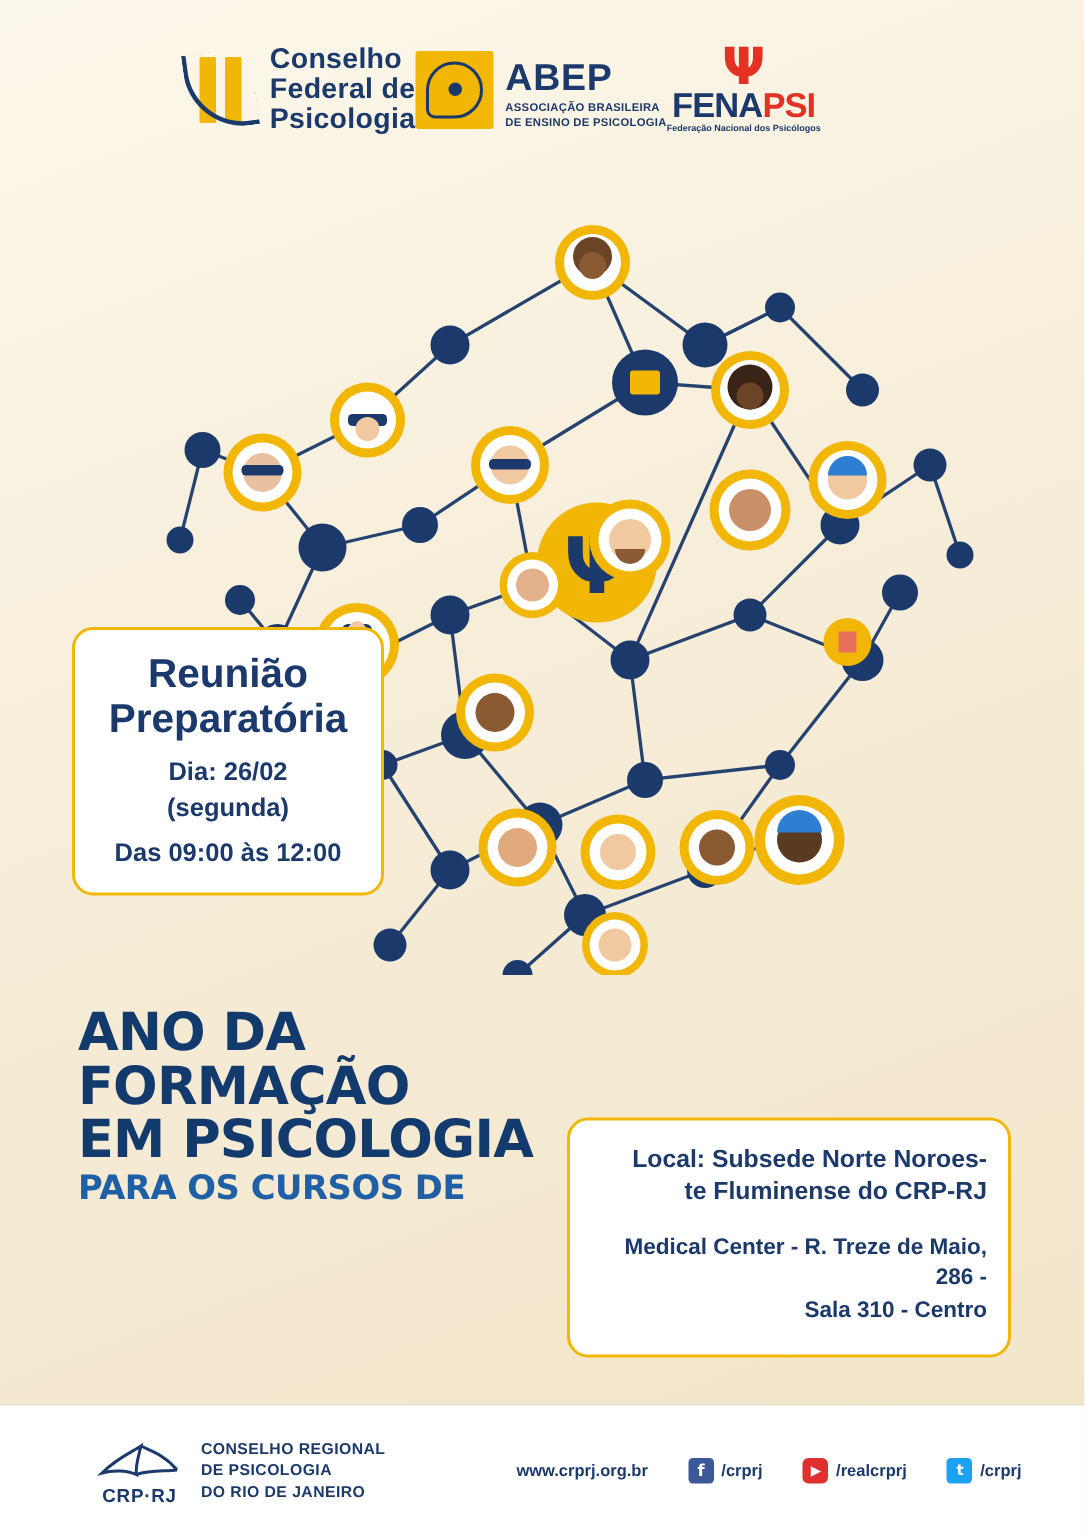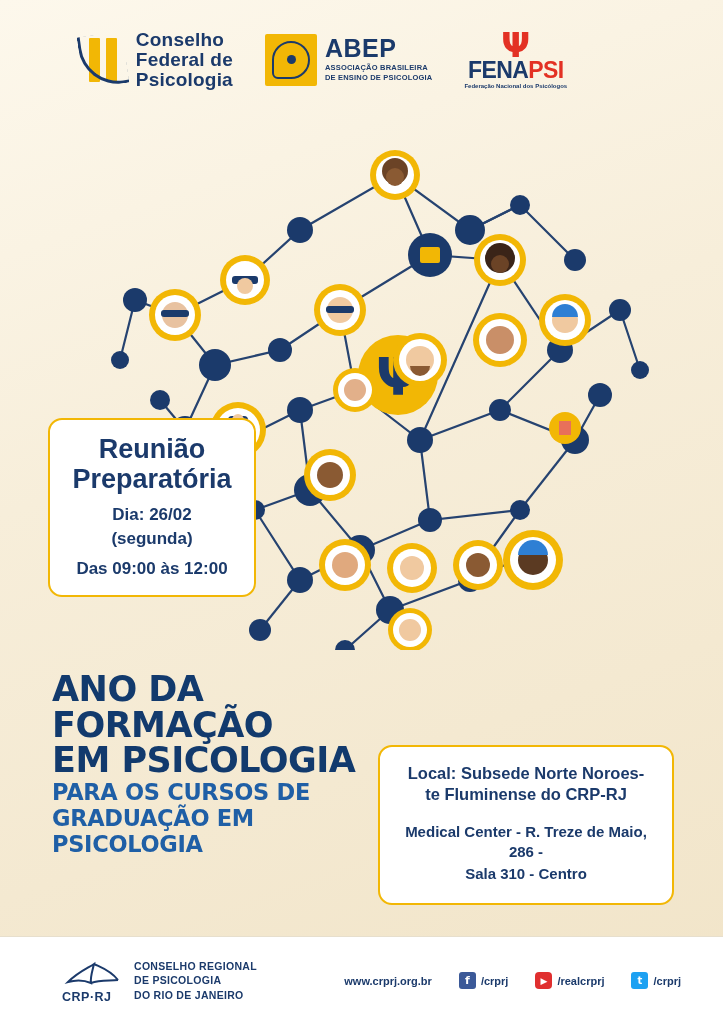--- a/index.html
+++ b/index.html
@@ -11,43 +11,42 @@
   }
   .poster {
     position: relative;
     width: 723px; height: 1024px;
     background: linear-gradient(160deg, #fdf8ec 0%, #f7eeda 40%, #f1e4c8 100%);
     overflow: hidden;
   }
 
   
   .header {
-    position: absolute; top: 30px; left: 4px; width: 639px;
+    position: absolute; top: 30px; left: 16px; width: 639px;
     display: flex; align-items: center; justify-content: center;
-    gap: 32px;
   }
   .logo-cfp { display: flex; align-items: center; gap: 10px; }
   .cfp-mark { position: relative; width: 46px; height: 56px; }
   .cfp-mark .bar {
     position: absolute; top: 6px; width: 11px; height: 44px;
     background: #f2b705; border-radius: 1px;
   }
   .cfp-mark .bar.b1 { left: 9px; }
   .cfp-mark .bar.b2 { left: 26px; }
   .cfp-mark .sweep {
     position: absolute; left: 0; top: 2px; width: 46px; height: 52px;
     border-left: 3px solid #1b3a6b;
     border-bottom: 3px solid #1b3a6b;
     border-radius: 0 0 0 40px;
     transform: rotate(-8deg);
   }
   .cfp-text { line-height: 1.06; color: #1b3a6b; }
   .cfp-text div { font-size: 19px; font-weight: bold; letter-spacing: .2px; }
 
-  .logo-abep { display: flex; align-items: flex-start; gap: 8px; }
+  .logo-abep { display: flex; align-items: flex-end; gap: 8px; }
   .abep-square {
     width: 52px; height: 52px; background: #f2b705;
     display: flex; align-items: center; justify-content: center;
     border-radius: 2px;
   }
   .abep-square .inner {
     width: 38px; height: 38px; border: 2.5px solid #1b3a6b;
     border-radius: 50% 50% 50% 6px;
     position: relative;
   }
@@ -84,21 +83,21 @@
   .box {
     position: absolute; background: #ffffff;
     border: 2.5px solid #f2b705; border-radius: 14px;
     text-align: center; color: #1b3a6b;
   }
   .box-left { left: 48px; top: 418px; width: 208px; padding: 14px 0 16px; }
   .box-left .t1 { font-size: 27px; font-weight: bold; line-height: 1.12; }
   .box-left .t2 { font-size: 17px; font-weight: bold; margin-top: 10px; line-height: 1.25; }
   .box-left .t3 { font-size: 17px; font-weight: bold; margin-top: 10px; }
 
-  .box-right { left: 378px; top: 745px; width: 296px; padding: 16px 14px 18px; }
+  .box-right { left: 378px; top: 745px; width: 296px; padding: 16px 14px 18px; text-align: right; }
   .box-right .t1 { font-size: 16.5px; font-weight: bold; line-height: 1.3; }
   .box-right .t2 { font-size: 15px; font-weight: bold; margin-top: 16px; line-height: 1.35; }
 
   
   .headline { position: absolute; left: 52px; top: 672px; width: 330px; color: #123a6d; }
   .headline .h1 {
     font-size: 35px; font-weight: bold; line-height: 1.02; letter-spacing: -.5px;
     font-family: "DejaVu Sans", sans-serif;
   }
   .headline .h2 {
@@ -107,21 +106,21 @@
     letter-spacing: -.3px; font-family: "DejaVu Sans", sans-serif;
   }
 
   
   .footer {
     position: absolute; left: 0; bottom: 0; width: 723px; height: 88px;
     background: #ffffff; border-top: 1px solid #e7dfcd;
     display: flex; align-items: center;
   }
   .footer-logo { display: flex; align-items: center; gap: 10px; margin-left: 62px; }
-  .crp-mark { width: 62px; color: #1b3a6b; }
+  .crp-mark { width: 62px; text-align: center; color: #1b3a6b; }
   .crp-mark svg { display: block; margin: 0 auto; }
   .crp-mark .crp-name { font-size: 12.5px; font-weight: bold; letter-spacing: .5px; margin-top: 2px; }
   .crp-text { color: #1b3a6b; font-size: 10.5px; font-weight: bold; line-height: 1.35; letter-spacing: .3px; }
   .footer-links { margin-left: auto; margin-right: 42px; display: flex; align-items: center; gap: 27px; }
   .footer-links .site { font-size: 11px; color: #1b3a6b; font-weight: bold; }
   .soc { display: flex; align-items: center; gap: 5px; font-size: 11px; color: #1b3a6b; font-weight: bold; }
   .soc .badge {
     width: 17px; height: 17px; border-radius: 3px; color: #fff;
     font-size: 11px; font-weight: bold; display: flex; align-items: center; justify-content: center;
     font-family: "DejaVu Sans", sans-serif;
@@ -347,21 +346,20 @@
     <div class="t1">Preparatória</div>
     <div class="t2">Dia: 26/02</div>
     <div class="t2" style="margin-top:2px">(segunda)</div>
     <div class="t3">Das 09:00 às 12:00</div>
   </div>
 
   <div class="headline">
     <div class="h1">ANO DA FORMAÇÃO</div>
     <div class="h1">EM PSICOLOGIA</div>
     <div class="h2" style="margin-top:0">PARA OS CURSOS DE</div>
-    <div class="h2" style="margin-top:0">GRADUAÇÃO EM PSICOLOGIA</div>
   </div>
 
   <div class="box box-right">
     <div class="t1">Local: Subsede Norte Noroes-</div>
     <div class="t1">te Fluminense do CRP-RJ</div>
     <div class="t2">Medical Center - R. Treze de Maio, 286 -</div>
     <div class="t2" style="margin-top:2px">Sala 310 - Centro</div>
   </div>
 
   <div class="footer">

